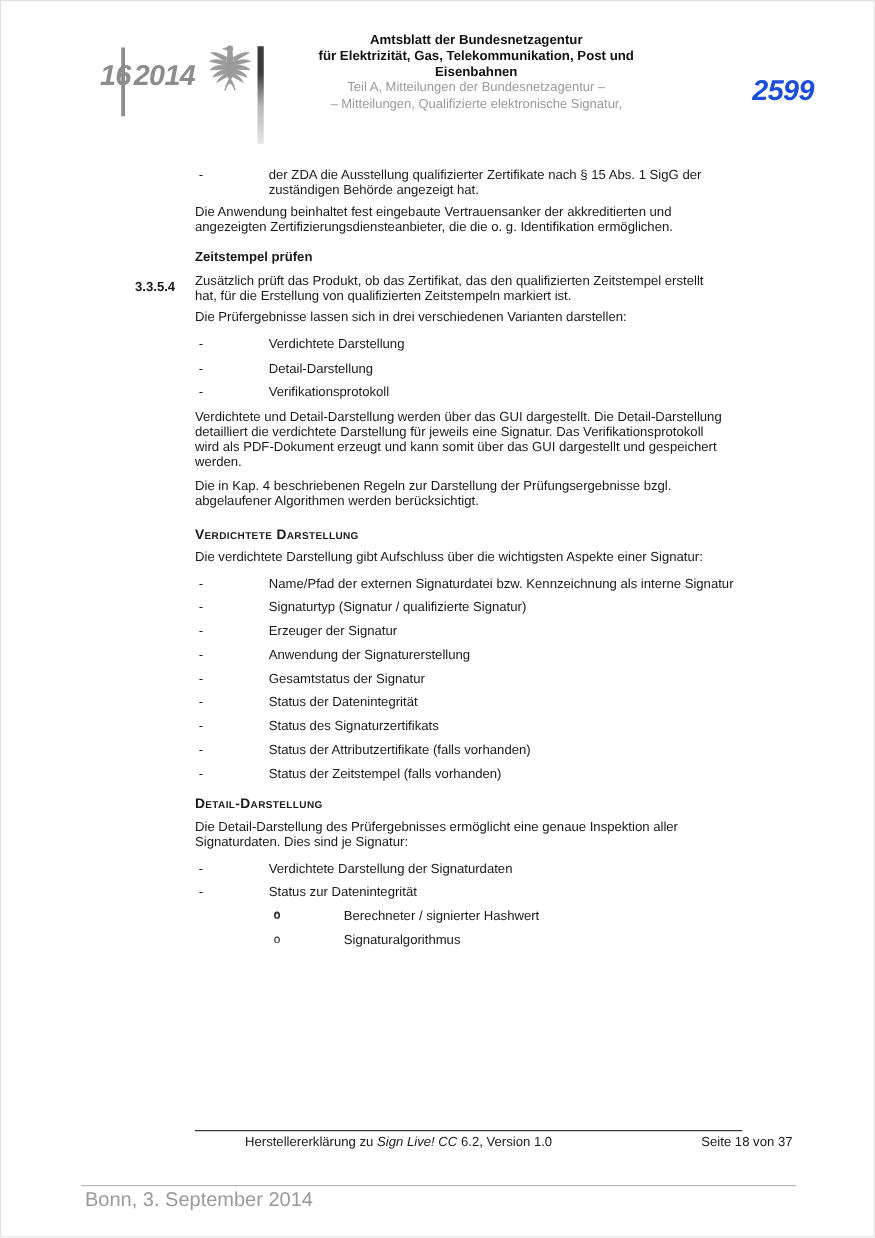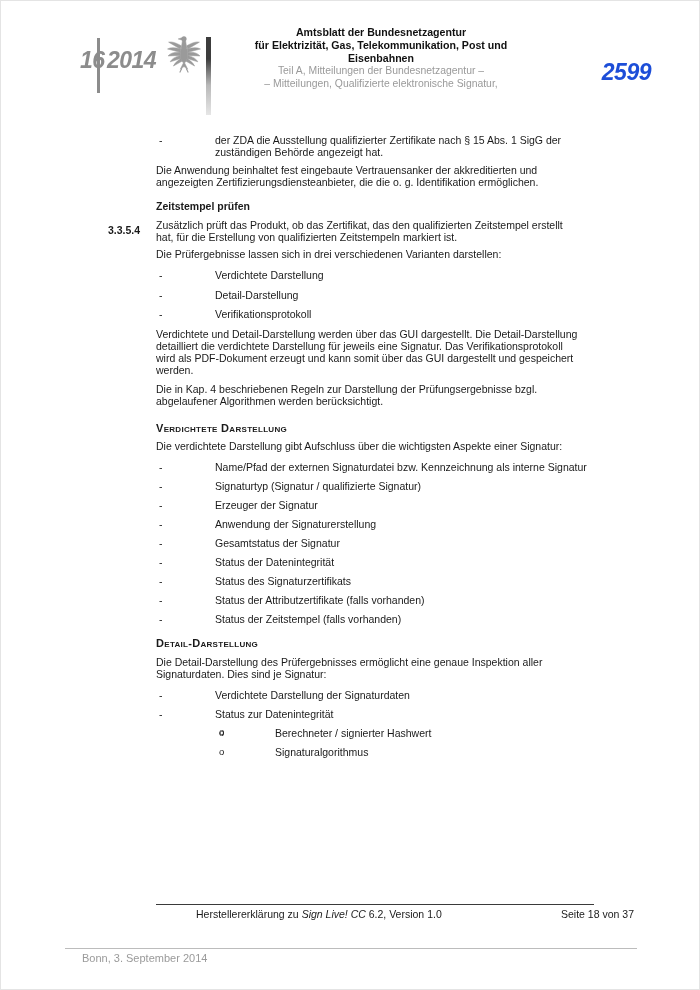--- a/index.html
+++ b/index.html
@@ -52,21 +52,21 @@
   .smallcaps{font-weight:bold;font-variant:small-caps;letter-spacing:0.3px;font-size:11px;}
   
   .inner-footer-line{position:absolute;left:155px;top:903px;width:438px;border-top:1px solid #3a3a3a;}
   .inner-footer{
     position:absolute;left:155px;top:907px;width:438px;
     display:flex;justify-content:space-between;
     font-size:10.5px;color:#1a1a1a;padding-left:40px;
   }
   .inner-footer .italic{font-style:italic;}
   .outer-footer-line{position:absolute;left:64px;top:947px;width:572px;border-top:1px solid #bcbcbc;}
-  .outer-footer{position:absolute;left:81px;top:951px;font-size:11px;color:#9a9a9a;}
+  .outer-footer{position:absolute;left:67px;top:951px;font-size:16px;color:#9a9a9a;}
 </style>
 </head>
 <body>
 
 <div class="page">
 
   <div class="issue-num">16</div>
   <div class="issue-bar"></div>
   <div class="issue-year">2014</div>
 

